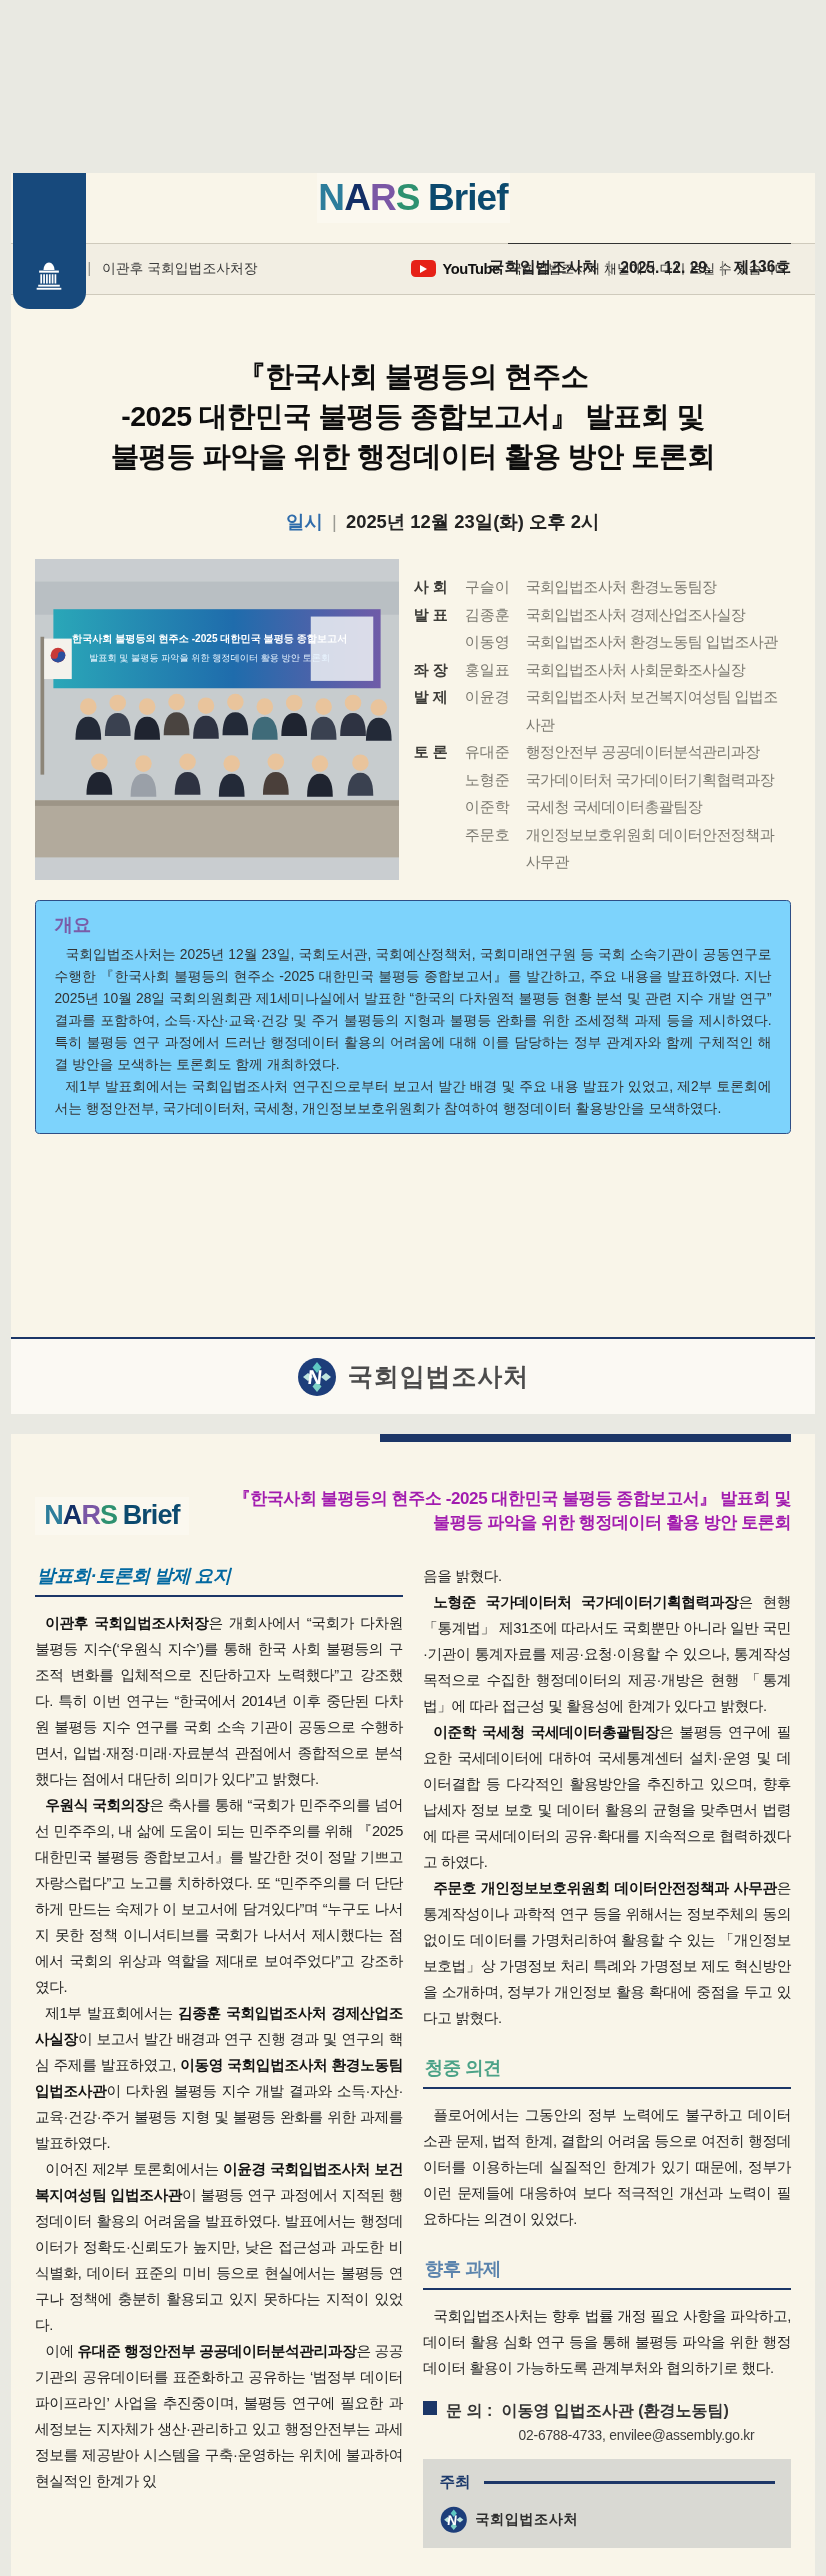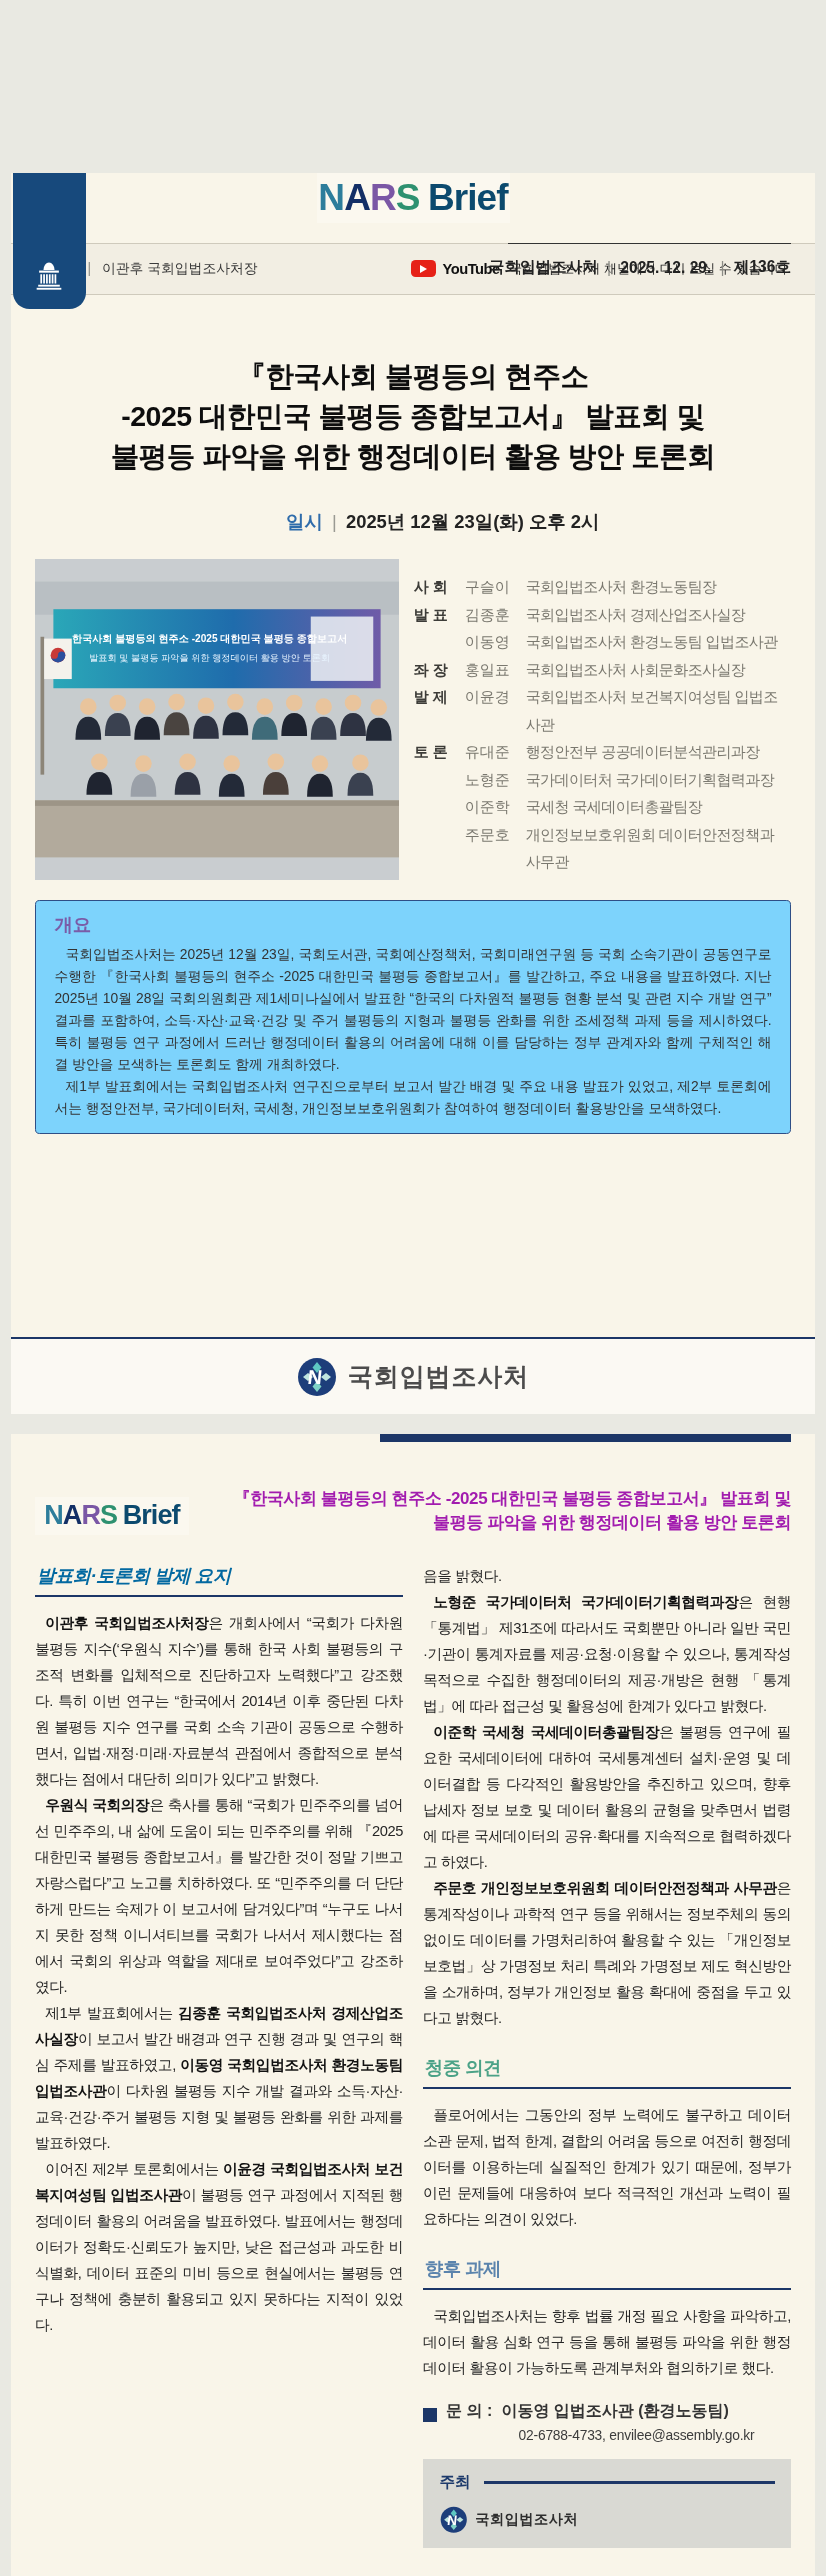--- a/index.html
+++ b/index.html
@@ -61,21 +61,21 @@
 
   .cols{display:flex;gap:20px;padding:27.5px 24px 0;}
   .col{width:50%;box-sizing:border-box;}
   .sect-h{font-size:18.4px;font-weight:800;letter-spacing:-0.5px;padding:0 0 7.3px 1.8px;border-bottom:2.8px solid #1c3667;margin:0 0 13px;}
   .h-purple{color:#0369a1;font-style:italic;} .h-green{color:#4ba287;} .h-blue{color:#5b84ad;}
   .art p{margin:0;font-size:14.7px;line-height:26px;color:#262626;text-align:justify;text-indent:0.7em;letter-spacing:-0.4px;}
   .art p span.b{font-weight:800;color:#111;}
   .sect-gap{margin-top:24px;}
 
   .contact{margin-top:20px;}
-  .contact .l1{display:flex;align-items:flex-end;gap:9.2px;font-size:16px;font-weight:700;color:#333;}
+  .contact .l1{display:flex;align-items:flex-start;gap:9.2px;font-size:16px;font-weight:700;color:#333;}
   .contact .sq{width:13.8px;height:13.8px;background:#1c3667;flex:none;}
   .contact .l2{margin:5.5px 0 0 59px;font-size:13.8px;color:#3c3c3c;letter-spacing:-0.2px;text-align:center;}
 
   .host{margin-top:16.5px;background:#d9d9d3;padding:13px 16.5px 14.7px;}
   .host .top{display:flex;align-items:center;gap:13px;}
   .host .lbl{font-size:15.6px;font-weight:800;color:#1d3a6b;flex:none;}
   .host .rule{height:3.2px;background:#1c3667;flex:1;}
   .host .orgrow{display:flex;align-items:center;gap:8.3px;margin-top:13px;}
   .host .orgname{font-size:14.2px;font-weight:700;color:#2e2e2e;letter-spacing:0.5px;}
 </style>
@@ -291,20 +291,21 @@
       </div>
     </div>
 
     <div class="cols">
       <div class="col art">
         <div class="sect-h h-purple">발표회·토론회 발제 요지</div>
         <p><span class="b">이관후 국회입법조사처장</span><span>은 개회사에서 “국회가 다차원 불평등 지수(‘우원식 지수’)를 통해 한국 사회 불평등의 구조적 변화를 입체적으로 진단하고자 노력했다”고 강조했다. 특히 이번 연구는 “한국에서 2014년 이후 중단된 다차원 불평등 지수 연구를 국회 소속 기관이 공동으로 수행하면서, 입법·재정·미래·자료분석 관점에서 종합적으로 분석했다는 점에서 대단히 의미가 있다”고 밝혔다.</span></p>
         <p><span class="b">우원식 국회의장</span><span>은 축사를 통해 “국회가 민주주의를 넘어선 민주주의, 내 삶에 도움이 되는 민주주의를 위해 『2025 대한민국 불평등 종합보고서』를 발간한 것이 정말 기쁘고 자랑스럽다”고 노고를 치하하였다. 또 “민주주의를 더 단단하게 만드는 숙제가 이 보고서에 담겨있다”며 “누구도 나서지 못한 정책 이니셔티브를 국회가 나서서 제시했다는 점에서 국회의 위상과 역할을 제대로 보여주었다”고 강조하였다.</span></p>
         <p><span>제1부 발표회에서는 </span><span class="b">김종훈 국회입법조사처 경제산업조사실장</span><span>이 보고서 발간 배경과 연구 진행 경과 및 연구의 핵심 주제를 발표하였고, </span><span class="b">이동영 국회입법조사처 환경노동팀 입법조사관</span><span>이 다차원 불평등 지수 개발 결과와 소득·자산·교육·건강·주거 불평등 지형 및 불평등 완화를 위한 과제를 발표하였다.</span></p>
         <p><span>이어진 제2부 토론회에서는 </span><span class="b">이윤경 국회입법조사처 보건복지여성팀 입법조사관</span><span>이 불평등 연구 과정에서 지적된 행정데이터 활용의 어려움을 발표하였다. 발표에서는 행정데이터가 정확도·신뢰도가 높지만, 낮은 접근성과 과도한 비식별화, 데이터 표준의 미비 등으로 현실에서는 불평등 연구나 정책에 충분히 활용되고 있지 못하다는 지적이 있었다.</span></p>
+        <p><span>이에 </span><span class="b">유대준 행정안전부 공공데이터분석관리과장</span><span>은 공공기관의 공유데이터를 표준화하고 공유하는 ‘범정부 데이터 파이프라인’ 사업을 추진중이며, 불평등 연구에 필요한 과세정보는 지자체가 생산·관리하고 있고 행정안전부는 과세정보를 제공받아 시스템을 구축·운영하는 위치에 불과하여 현실적인 한계가 있</span></p>
       </div>
 
       <div class="col art">
         <p style="text-indent:0"><span>음을 밝혔다.</span></p>
         <p><span class="b">노형준 국가데이터처 국가데이터기획협력과장</span><span>은 현행 「통계법」 제31조에 따라서도 국회뿐만 아니라 일반 국민·기관이 통계자료를 제공·요청·이용할 수 있으나, 통계작성 목적으로 수집한 행정데이터의 제공·개방은 현행 「통계법」에 따라 접근성 및 활용성에 한계가 있다고 밝혔다.</span></p>
         <p><span class="b">이준학 국세청 국세데이터총괄팀장</span><span>은 불평등 연구에 필요한 국세데이터에 대하여 국세통계센터 설치·운영 및 데이터결합 등 다각적인 활용방안을 추진하고 있으며, 향후 납세자 정보 보호 및 데이터 활용의 균형을 맞추면서 법령에 따른 국세데이터의 공유·확대를 지속적으로 협력하겠다고 하였다.</span></p>
         <p><span class="b">주문호 개인정보보호위원회 데이터안전정책과 사무관</span><span>은 통계작성이나 과학적 연구 등을 위해서는 정보주체의 동의없이도 데이터를 가명처리하여 활용할 수 있는 「개인정보 보호법」상 가명정보 처리 특례와 가명정보 제도 혁신방안을 소개하며, 정부가 개인정보 활용 확대에 중점을 두고 있다고 밝혔다.</span></p>
 
         <div class="sect-h h-green sect-gap">청중 의견</div>
         <p><span>플로어에서는 그동안의 정부 노력에도 불구하고 데이터 소관 문제, 법적 한계, 결합의 어려움 등으로 여전히 행정데이터를 이용하는데 실질적인 한계가 있기 때문에, 정부가 이런 문제들에 대응하여 보다 적극적인 개선과 노력이 필요하다는 의견이 있었다.</span></p>

